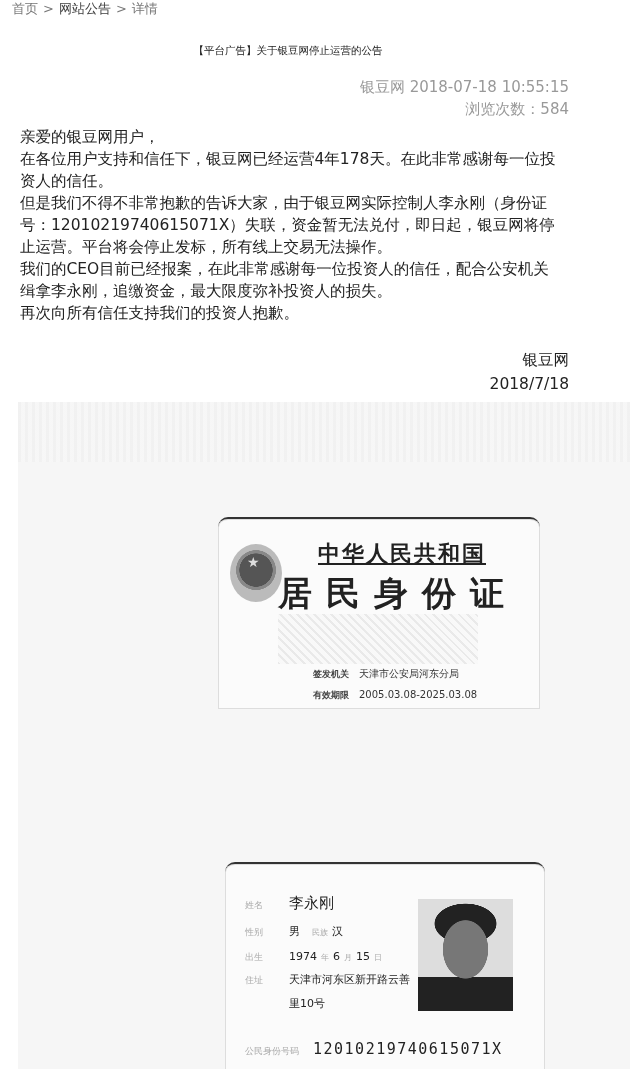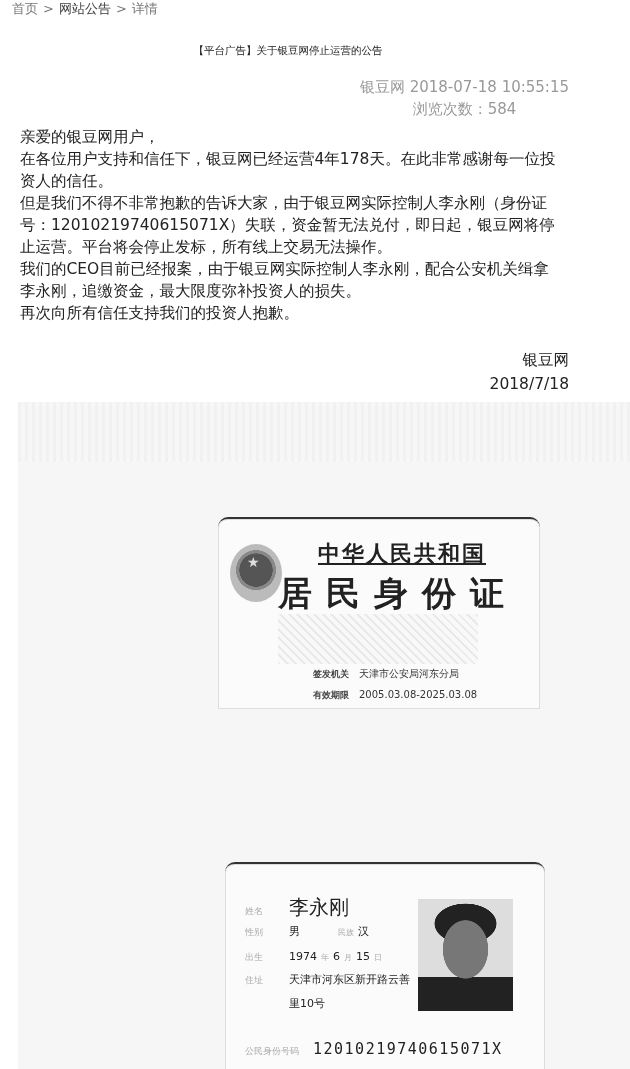--- a/index.html
+++ b/index.html
@@ -2,40 +2,40 @@
 <html><head>
 <meta charset="utf-8">
 <style>
   html,body{margin:0;padding:0;background:#fff;}
   body{width:630px;height:1069px;position:relative;overflow:hidden;font-family:"DejaVu Sans","Liberation Sans",sans-serif;color:#222;}
   .breadcrumb{position:absolute;left:12px;top:0;font-size:13px;color:#777;white-space:nowrap;line-height:17px;}
   .breadcrumb .link{color:#777;text-decoration:none;cursor:pointer;}
   .breadcrumb .active{color:#404040;}
   .breadcrumb .sep{margin:0 5px;}
   .title{position:absolute;left:0;width:576px;top:44px;text-align:center;font-size:10.5px;color:#222;}
-  .meta{position:absolute;right:61px;top:76px;text-align:center;font-size:15px;color:#999;line-height:22px;}
+  .meta{position:absolute;right:61px;top:76px;text-align:right;font-size:15px;color:#999;line-height:22px;}
   .body-text{position:absolute;left:20px;top:126px;width:540px;font-size:15.5px;line-height:22px;color:#222;}
   .body-text p{margin:0;}
   .sign{position:absolute;right:61px;top:348px;text-align:right;font-size:15.5px;line-height:24px;color:#222;}
   .scan{position:absolute;left:18px;top:402px;width:612px;height:667px;background:#f6f6f6;}
   .scan-noise{position:absolute;left:0;top:0;width:612px;height:60px;background:repeating-linear-gradient(90deg,#eee 0 3px,#f7f7f7 3px 7px);opacity:.6;}
   .card{position:absolute;background:#fbfbfb;border-top:2px solid #333;border-radius:10px 10px 0 0;box-shadow:inset 0 0 0 1px #ddd;}
   .card-front{left:200px;top:115px;width:322px;height:190px;}
   .card-back{left:207px;top:460px;width:320px;height:207px;}
   .emblem{position:absolute;left:12px;top:25px;width:52px;height:58px;border-radius:50%;background:radial-gradient(circle at 50% 45%,#555 0 40%,#888 41% 48%,#bbb 49% 100%);}
   .emblem .star{position:absolute;left:17px;top:10px;color:#ddd;font-size:14px;}
   .cf-line1{position:absolute;left:100px;top:20px;font-family:"DejaVu Serif",serif;font-weight:bold;font-size:22px;letter-spacing:2px;color:#222;text-decoration:underline;}
   .cf-line2{position:absolute;left:60px;top:52px;font-family:"DejaVu Serif",serif;font-weight:bold;font-size:34px;letter-spacing:14px;color:#222;}
   .wall{position:absolute;left:60px;top:95px;width:200px;height:50px;background:repeating-linear-gradient(45deg,#e5e5e5 0 2px,#f8f8f8 2px 6px);opacity:.8;}
   .cf-row{position:absolute;left:95px;font-size:10px;color:#333;white-space:nowrap;}
   .cf-row .lbl{font-weight:bold;font-size:9px;margin-right:10px;color:#444;}
   .cb-row{position:absolute;left:20px;font-size:11px;color:#222;white-space:nowrap;}
   .cb-row .lbl{color:#aaa;font-size:9px;margin-right:14px;display:inline-block;width:30px;}
   .cb-row .small{color:#aaa;font-size:8px;margin:0 4px;}
-  .cb-name{font-size:20px;margin-top:16px;}
+  .cb-name{font-size:15px;margin-top:16px;}
   .photo{position:absolute;left:193px;top:35px;width:95px;height:112px;background:radial-gradient(ellipse 28px 36px at 50% 45%,#777 0 80%,transparent 82%),radial-gradient(ellipse 34px 22px at 50% 22%,#222 0 90%,transparent 92%),linear-gradient(#ddd 0 70%,#222 70%);}
   .cb-id{position:absolute;left:20px;top:175px;white-space:nowrap;}
   .cb-id .lbl{color:#aaa;font-size:9px;margin-right:14px;}
   .cb-id .num{font-size:15px;letter-spacing:1.5px;color:#222;font-family:"DejaVu Sans Mono",monospace;}
 </style>
 </head>
 <body>
 
 <div class="breadcrumb">
   <a class="link">首页</a><span class="sep">&gt;</span><a class="link active">网站公告</a><span class="sep">&gt;</span><span>详情</span>
@@ -45,21 +45,21 @@
 
 <div class="meta">
   <div>银豆网 2018-07-18 10:55:15</div>
   <div>浏览次数：584</div>
 </div>
 
 <div class="body-text">
   <p>亲爱的银豆网用户，</p>
   <p>在各位用户支持和信任下，银豆网已经运营4年178天。在此非常感谢每一位投资人的信任。</p>
   <p>但是我们不得不非常抱歉的告诉大家，由于银豆网实际控制人李永刚（身份证号：12010219740615071X）失联，资金暂无法兑付，即日起，银豆网将停止运营。平台将会停止发标，所有线上交易无法操作。</p>
-  <p>我们的CEO目前已经报案，由于银豆网实际控制人李永刚，配合公安机关缉拿李永刚，追缴资金，最大限度弥补投资人的损失。</p>
+  <p>我们的CEO目前已经报案，在此非常感谢每一位投资人的信任，配合公安机关缉拿李永刚，追缴资金，最大限度弥补投资人的损失。</p>
   <p>再次向所有信任支持我们的投资人抱歉。</p>
 </div>
 
 <div class="sign">
   <div>银豆网</div>
   <div>2018/7/18</div>
 </div>
 
 <div class="scan">
   <div class="scan-noise"></div>
@@ -77,21 +77,21 @@
     <div class="cf-row" style="top:170px;">
       <span class="lbl">有效期限</span><span>2005.03.08-2025.03.08</span>
     </div>
   </div>
 
   <div class="card card-back">
     <div class="cb-row" style="top:30px;">
       <span class="lbl">姓名</span><span class="cb-name">李永刚</span>
     </div>
     <div class="cb-row" style="top:60px;">
-      <span class="lbl">性别</span><span>男</span><span class="small" style="margin-left:38px;">民族</span><span>汉</span>
+      <span class="lbl">性别</span><span>男</span><span class="small" style="margin-left:12px;">民族</span><span>汉</span>
     </div>
     <div class="cb-row" style="top:86px;">
       <span class="lbl">出生</span><span>1974</span><span class="small">年</span><span>6</span><span class="small">月</span><span>15</span><span class="small">日</span>
     </div>
     <div class="cb-row" style="top:100px;margin-top:8px;">
       <span class="lbl">住址</span><span>天津市河东区新开路云善</span>
     </div>
     <div class="cb-row" style="top:132px;left:64px;">
       <span>里10号</span>
     </div>

